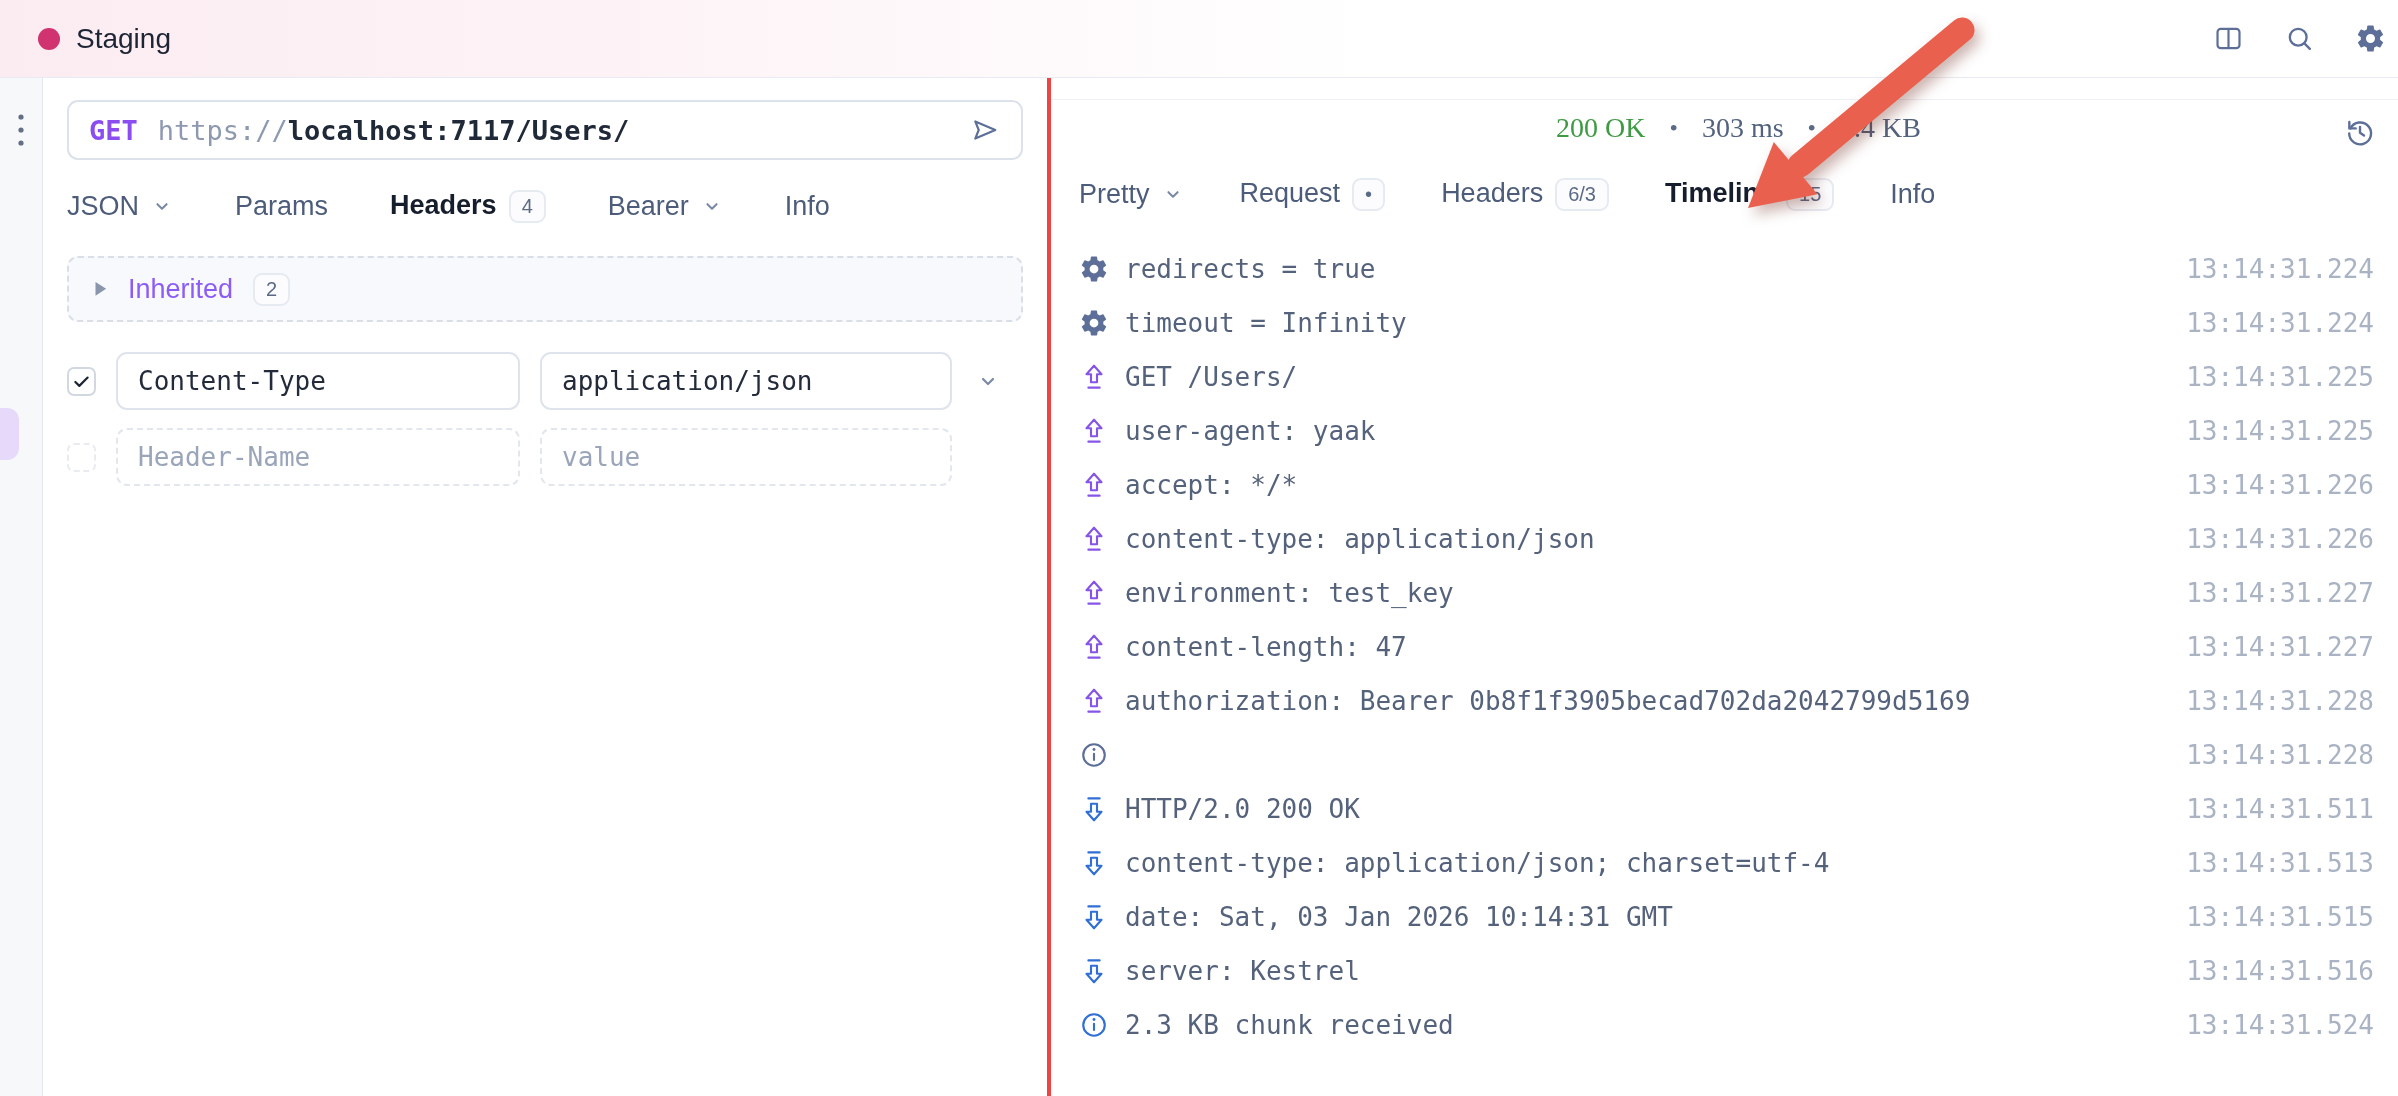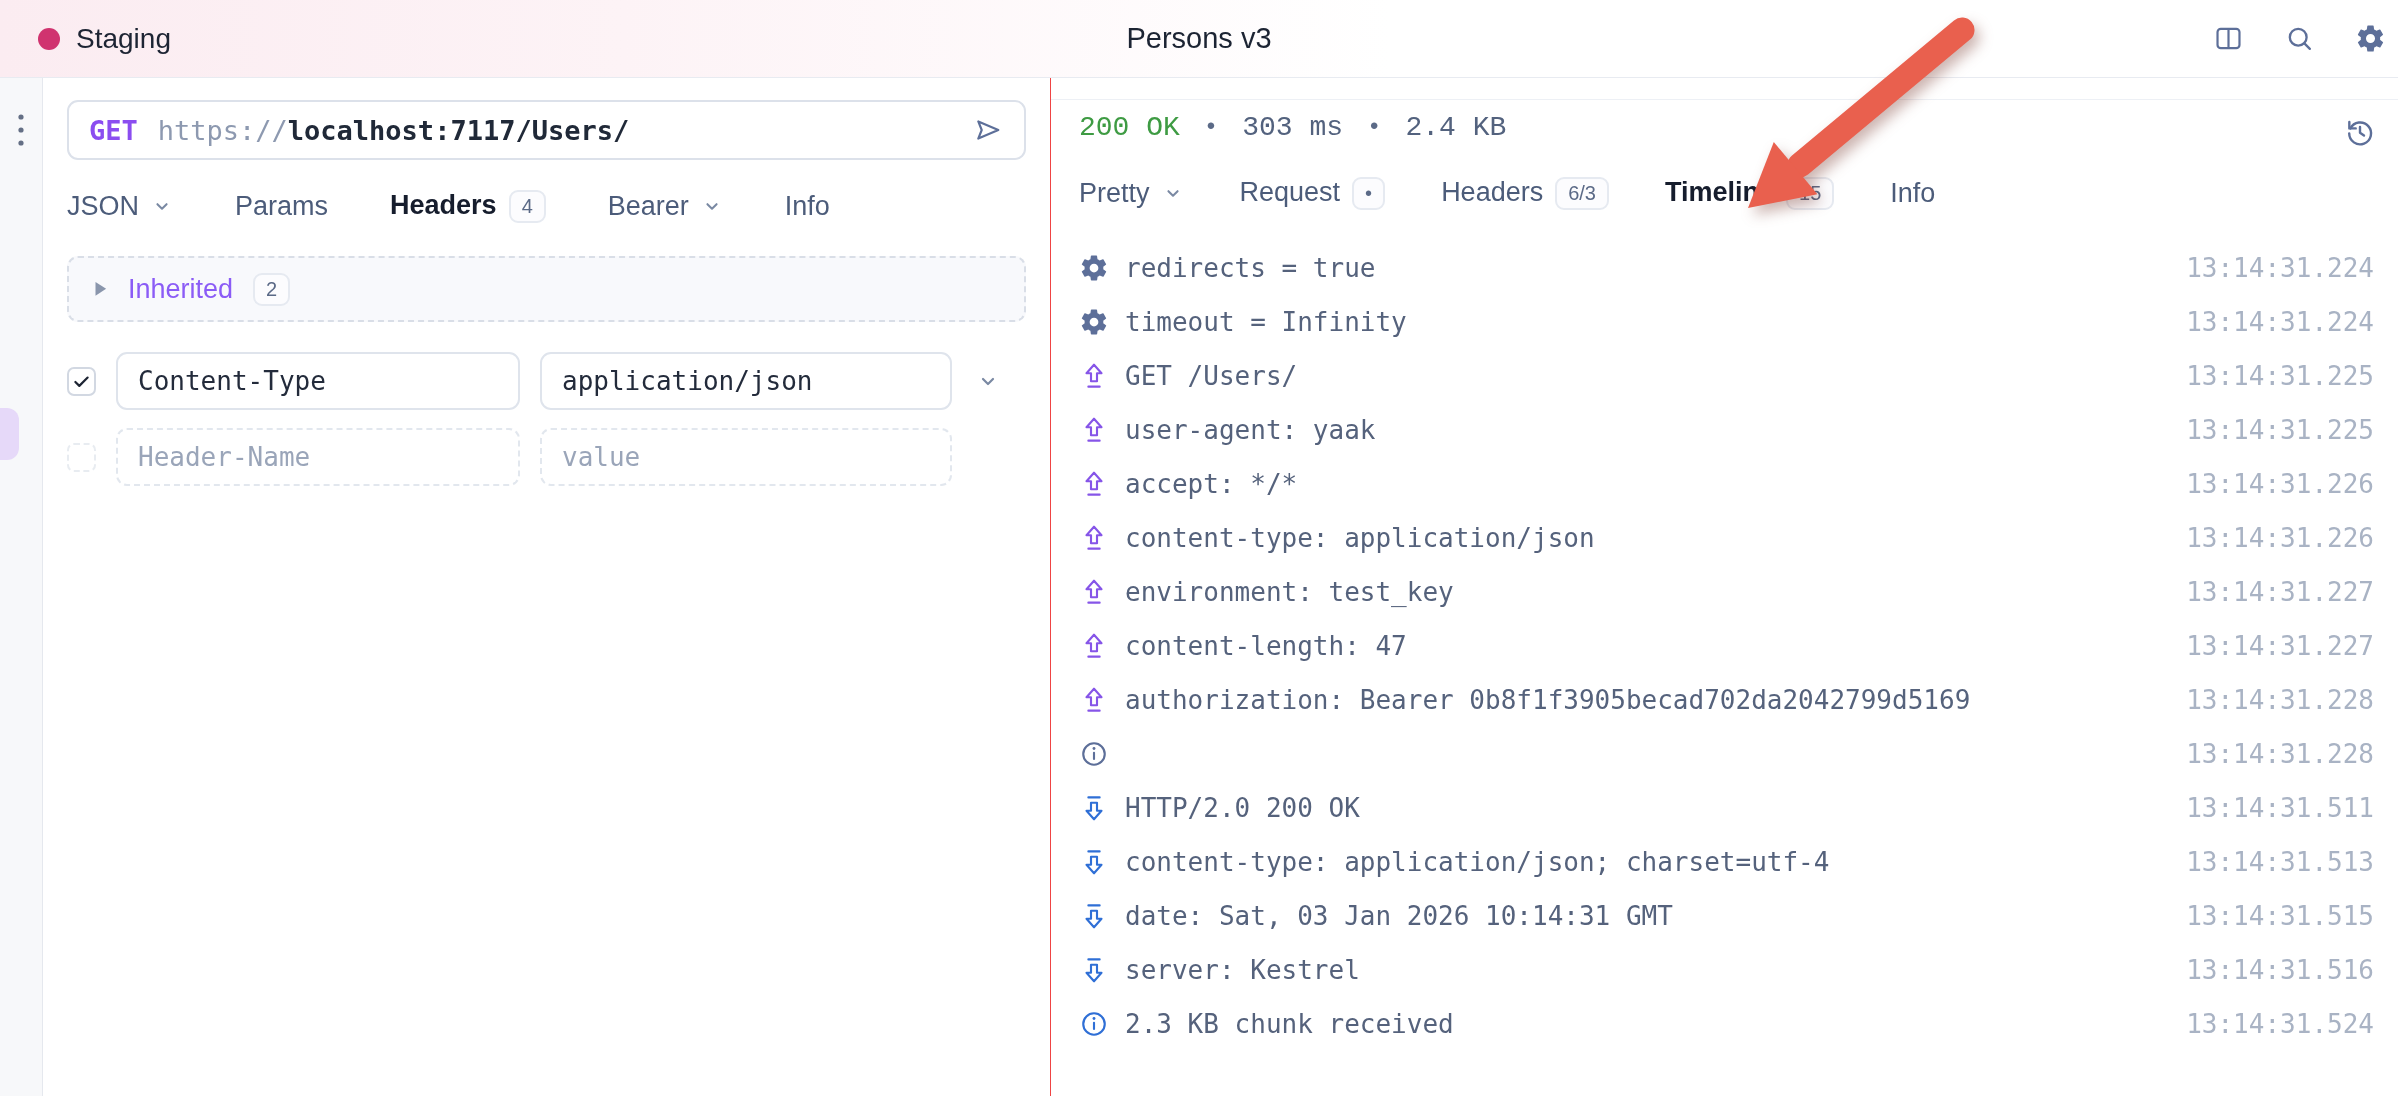--- a/index.html
+++ b/index.html
@@ -23,21 +23,21 @@
   .top-icons .ticon { width:31px; height:31px; display:block; }
 
   
   main { display:flex; height:1018px; }
   .rail { position:relative; width:43px; background:#f7f8fa; border-right:1px solid #e5e8ee; }
   .kebab { position:absolute; top:34px; left:50%; transform:translateX(-50%);
            width:10px; height:36px; color:#646f85; }
   .rail-pill { position:absolute; left:0; top:330px; width:19px; height:52px;
                background:#e6d9f9; border-radius:0 12px 12px 0; }
 
-  .request-pane { width:1008px; border-right:1px solid #ef4444; padding:0 24px; }
+  .request-pane { width:1008px; border-right:4px solid #ef4444; padding:0 24px; }
   .response-pane { flex:1; position:relative; padding-left:28px; }
   .response-pane::before { content:""; position:absolute; top:21px; left:0; right:0;
                            height:1px; background:#edf0f5; }
 
   
   .url-bar { margin-top:22px; height:60px; border:2px solid #dce1ea; border-radius:11px;
              display:flex; align-items:center; padding:0 20px;
              font-family:"DejaVu Sans Mono", monospace; font-size:27px; }
   .method { color:var(--method); font-weight:700; margin-right:20px; }
   .url-scheme { color:var(--url-muted); }
@@ -76,21 +76,21 @@
   .hinput.value { width:412px; }
   .ghost .hinput { border-style:dashed; border-color:#e2e7ee; }
   .ph { color:#99a4b8; }
   .ghost .ph { color:#9aa5b9; }
   .tag { background:var(--tag-bg); color:var(--tag-text); border-radius:6px; padding:4px 12px;
          font-size:26px; }
   .rowchev { width:24px; height:24px; color:#7a89a3; cursor:pointer; margin-left:4px; }
 
   
   .status-row { margin-top:34px; display:flex; align-items:center; gap:24px;
-                font-family:Liberation Mono, monospace; font-size:28px; color:#53627e; }
+                font-family:Liberation Serif, serif; font-size:28px; color:#53627e;justify-content:center; }
   .status-ok { color:var(--status-green); }
   .sep { color:#5b6a87; font-size:24px; }
   .history-btn { position:absolute; top:38px; right:22px; width:32px; height:32px;
                  color:var(--icon-slate); cursor:pointer; }
   .history-btn svg { width:100%; height:100%; }
 
   .response-pane .tabs { margin-top:28px; gap:56px; }
 
   
   .timeline { margin-top:26px; }
@@ -113,21 +113,20 @@
 </head>
 <body>
 
 <div class="app">
 
   <header>
     <div class="env-chip">
       <span class="env-dot"></span>
       <span class="env-name">Staging</span>
     </div>
-    <div class="win-title">Persons v3</div>
     <div class="top-icons">
       <span class="ticon">
         <svg viewBox="0 0 24 24" fill="none" stroke="currentColor" stroke-width="1.7">
           <rect x="3.5" y="4.5" width="17" height="15" rx="2.5"></rect>
             <path d="M12 4.5v15"></path>
         </svg>
       </span>
       <span class="ticon">
         <svg viewBox="0 0 24 24" fill="none" stroke="currentColor" stroke-width="1.8" stroke-linecap="round">
           <circle cx="11" cy="11" r="6.5"></circle>

